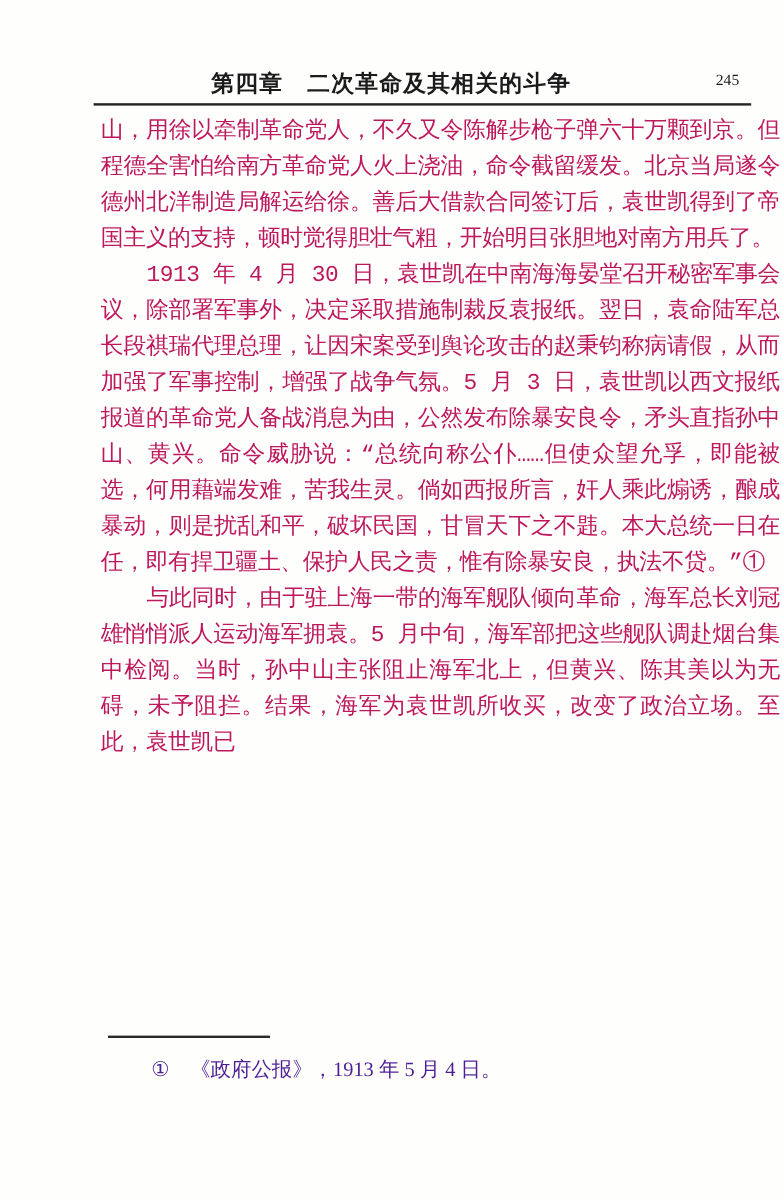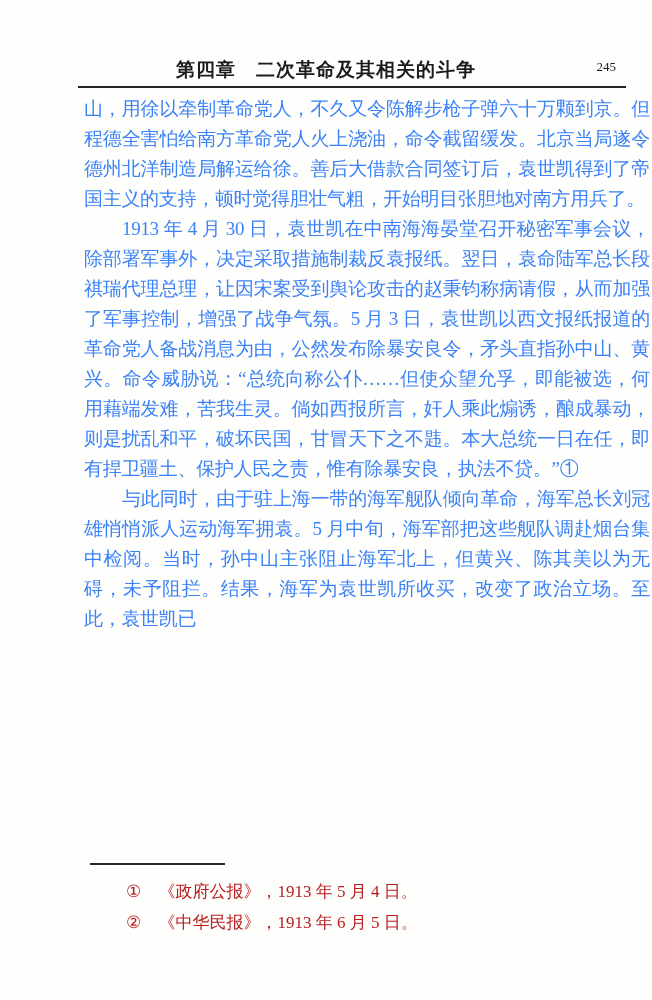--- a/index.html
+++ b/index.html
@@ -49,21 +49,22 @@
     position: absolute;
     top: 94px;
     left: 84px;
     width: 566px;
     height: 758px;
     overflow: hidden;
     font-size: 19px;
     line-height: 30px;
     text-align: justify;
     letter-spacing: -0.3px;
-    color: #3b82f6;
+    color: #be185d;
+    font-family: Liberation Mono, monospace;
   }
   .body-text p {
     margin: 0;
     padding: 0;
     text-indent: 2em;
   }
   .body-text p.no-indent {
     text-indent: 0;
   }
   
@@ -75,21 +76,21 @@
     height: 2px;
     background: #2a2a2a;
   }
   .footnotes {
     position: absolute;
     top: 876px;
     left: 126px;
     width: 480px;
     font-size: 17px;
     line-height: 31px;
-    color: #b91c1c;
+    color: #4c1d95;
   }
   .footnote .fn-marker {
     display: inline-block;
     margin-right: 13px;
   }
 </style>
 </head>
 <body>
 
 <div class="page">
@@ -106,19 +107,15 @@
     <p>与此同时，由于驻上海一带的海军舰队倾向革命，海军总长刘冠雄悄悄派人运动海军拥袁。5 月中旬，海军部把这些舰队调赴烟台集中检阅。当时，孙中山主张阻止海军北上，但黄兴、陈其美以为无碍，未予阻拦。结果，海军为袁世凯所收买，改变了政治立场。至此，袁世凯已</p>
   </div>
 
   <div class="footnote-rule"></div>
 
   <div class="footnotes">
     <div class="footnote">
       <span class="fn-marker">①</span>
       <span class="fn-text">《政府公报》，1913 年 5 月 4 日。</span>
     </div>
-    <div class="footnote">
-      <span class="fn-marker">②</span>
-      <span class="fn-text">《中华民报》，1913 年 6 月 5 日。</span>
-    </div>
   </div>
 
 </div>
 
 </body></html>

